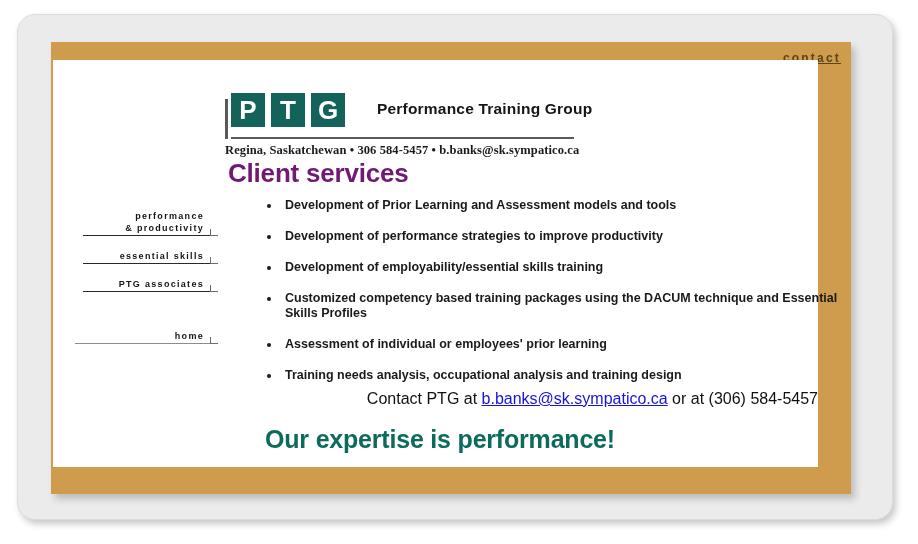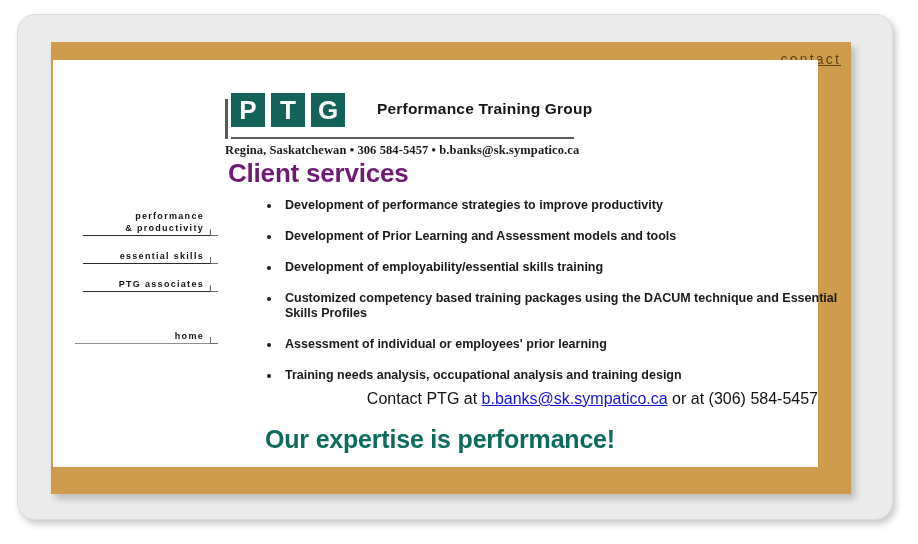--- a/index.html
+++ b/index.html
@@ -35,25 +35,25 @@
     top: 27px;
     width: 800px;
     height: 452px;
     background: #cf9c4e;
     box-shadow: 4px 5px 7px rgba(0,0,0,0.20);
   }
   .contact-link {
     position: absolute;
     right: 10px;
     top: 9px;
-    font-size: 14px;
+    font-size: 12px;
     letter-spacing: 2.2px;
     color: #5d4317;
     font-family: "Liberation Sans", sans-serif;
-    font-weight: normal;
+    font-weight: bold;
   }
 
   
   .page {
     position: absolute;
     left: 35px;
     top: 45px;
     width: 765px;
     height: 407px;
     background: #ffffff;
@@ -309,22 +309,22 @@
 
       <div class="nav-item home-item">
         <span class="nav-label">home</span>
         <span class="nav-rule"></span>
         <span class="nav-tick"></span>
       </div>
 
     </nav>
 
     <ul class="bullets">
+      <li>Development of Prior Learning and Assessment models and tools</li>
       <li>Development of performance strategies to improve productivity</li>
-      <li>Development of Prior Learning and Assessment models and tools</li>
       <li>Development of employability/essential skills training</li>
       <li>Customized competency based training packages using the DACUM technique and Essential Skills Profiles</li>
       <li>Assessment of individual or employees' prior learning</li>
       <li>Training needs analysis, occupational analysis and training design</li>
     </ul>
 
     <div class="footer-contact">
       <span>Contact PTG at </span><a href="#">b.banks@sk.sympatico.ca</a><span> or at (306) 584-5457</span>
     </div>
 

